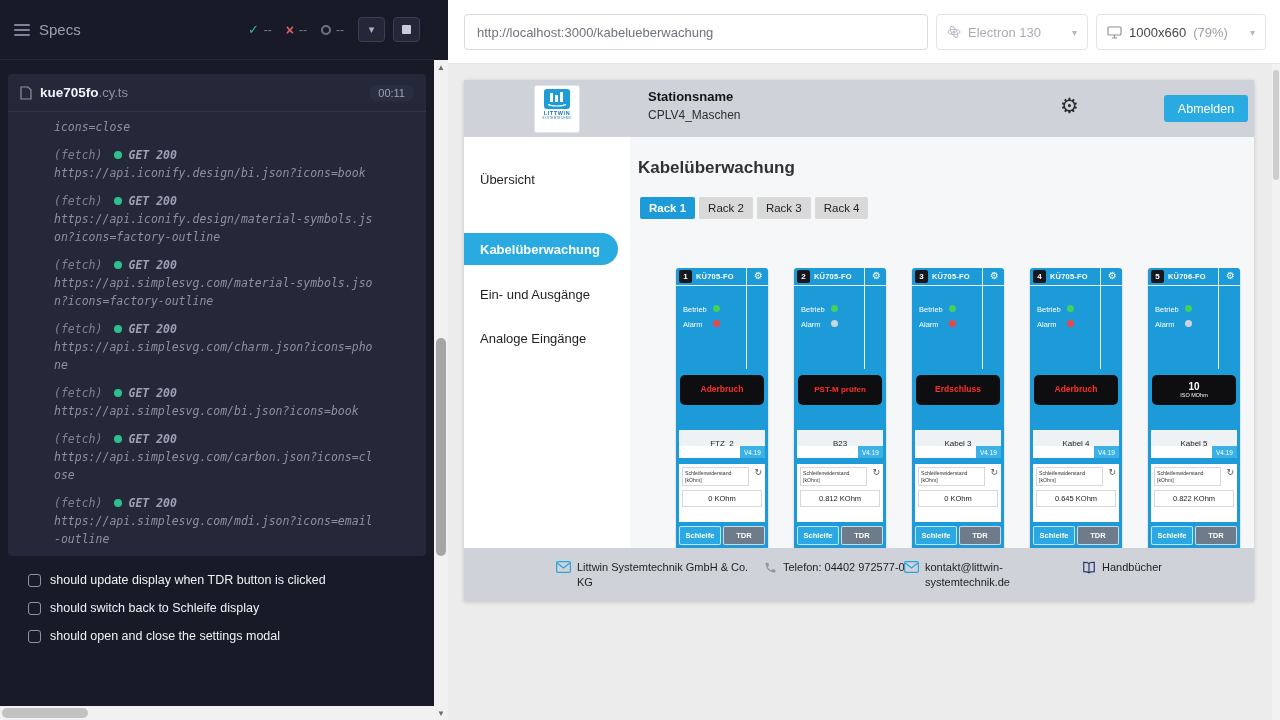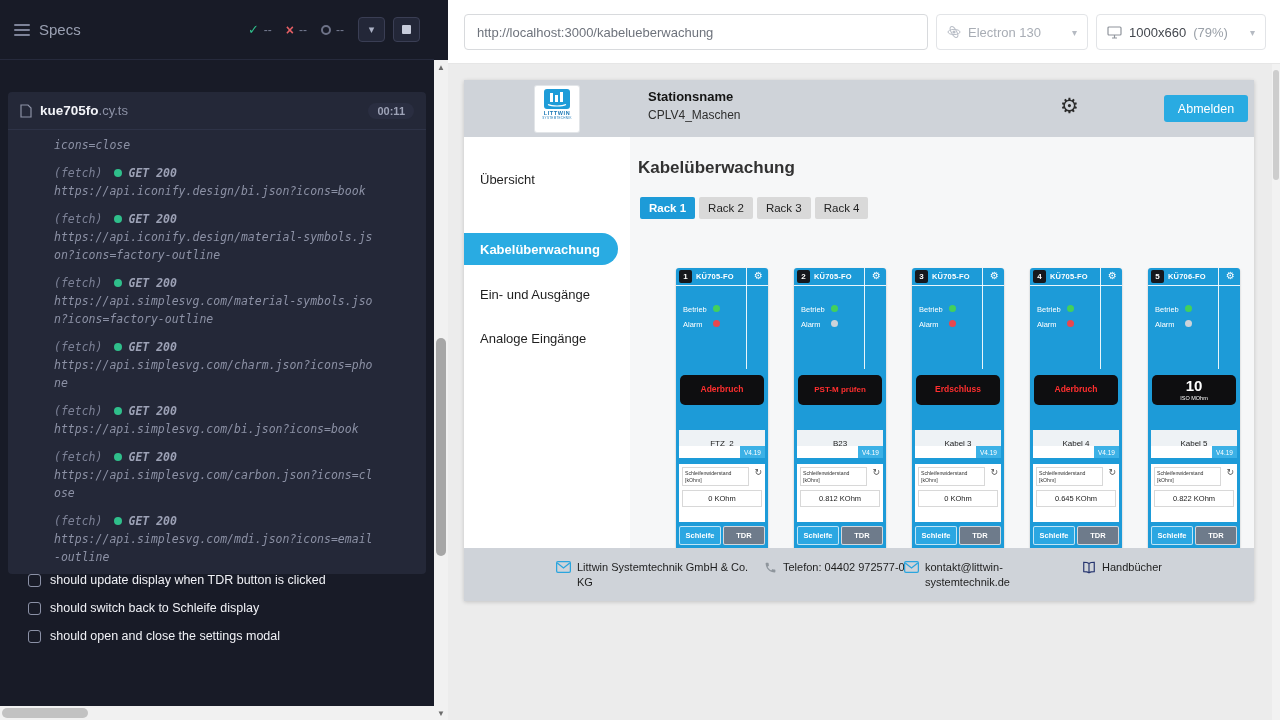--- a/index.html
+++ b/index.html
@@ -15,25 +15,25 @@
   .cy-menu-icon i:nth-child(1){top:0} .cy-menu-icon i:nth-child(2){top:5px} .cy-menu-icon i:nth-child(3){top:10px}
   .cy-stats { margin-left:auto; display:flex; align-items:center; gap:14px; font-size:12px; color:#777d92; }
   .cy-stat { display:flex; align-items:center; gap:5px; }
   .stat-check { color:#2fbf8b; font-size:13px; }
   .stat-cross { color:#e45f64; font-size:14px; font-weight:bold; line-height:1; }
   .stat-circle { width:10px; height:10px; border:2px solid #6d7287; border-radius:50%; display:inline-block; }
   .cy-btns { display:flex; gap:8px; margin-left:14px; }
   .cy-sqbtn { width:27px; height:25px; background:#232738; border:1px solid #3a3e54; border-radius:4px; color:#aab0c4; display:flex; align-items:center; justify-content:center; font-size:11px; cursor:pointer; }
   .stop-ico { width:9px; height:9px; background:#c7ccdb; border-radius:1px; }
 
-  .cy-log-wrap { position:absolute; left:8px; top:92px; width:418px; height:482px; background:#242838; border-radius:4px; overflow:hidden; }
+  .cy-log-wrap { position:absolute; left:8px; top:74px; width:418px; height:482px; background:#242838; border-radius:4px; overflow:hidden; }
   .cy-spec-row { height:38px; display:flex; align-items:center; padding:0 12px; border-bottom:1px solid #2e3347; }
   .spec-name { color:#f2f3f8; font-weight:bold; font-size:13.5px; margin-left:8px; }
   .spec-ext { color:#8c91a5; font-size:13px; }
-  .spec-timer { margin-left:auto; background:#2a2e41; color:#9da2b6; font-size:11px; padding:2px 9px; border-radius:10px;font-weight:bold; }
+  .spec-timer { margin-left:auto; background:#2a2e41; color:#9da2b6; font-size:11px; padding:2px 9px; border-radius:10px; }
   .cy-log { padding-top:6px; }
   .log-line, .log-entry { padding-left:46px; padding-right:52px; font-family:"DejaVu Sans Mono",monospace; font-style:italic; font-size:11.5px; line-height:18px; color:#8c91a5; }
   .log-line { margin-bottom:10px; }
   .log-entry { margin-bottom:10px; }
   .log-head { display:flex; align-items:center; gap:6px; }
   .log-prefix { color:#7c8196; }
   .log-dot { width:8px; height:8px; border-radius:50%; background:#2fbf8b; margin-left:6px; flex:none; }
   .log-status { color:#9da2b6; font-weight:bold; }
   .log-url { overflow-wrap:anywhere; word-break:break-all; }
 
@@ -470,21 +470,21 @@
             <span class="card-gear">⚙</span>
             <div class="sig-row sig-betrieb">
               <span class="lbl">Betrieb</span>
               <span class="sig-dot"></span>
             </div>
             <div class="sig-row sig-alarm">
               <span class="lbl">Alarm</span>
               <span class="sig-dot" style="background-color: rgb(204, 211, 217);"></span>
             </div>
             <div class="status-box">
-              <span class="status-main" style="color: rgb(255, 255, 255); font-size: 15px;">10</span>
+              <span class="status-main" style="color: rgb(255, 255, 255); font-size: 10px;">10</span>
               <span class="status-sub">ISO MOhm</span>
             </div>
             <div class="name-bar">Kabel 5</div>
             <div class="ver-row">
               <span class="ver-tag">V4.19</span>
             </div>
             <div class="meas">
               <div class="meas-label">Schleifenwiderstand [kOhm]</div>
               <span class="meas-refresh">↻</span>
               <div class="meas-value">0.822 KOhm</div>

